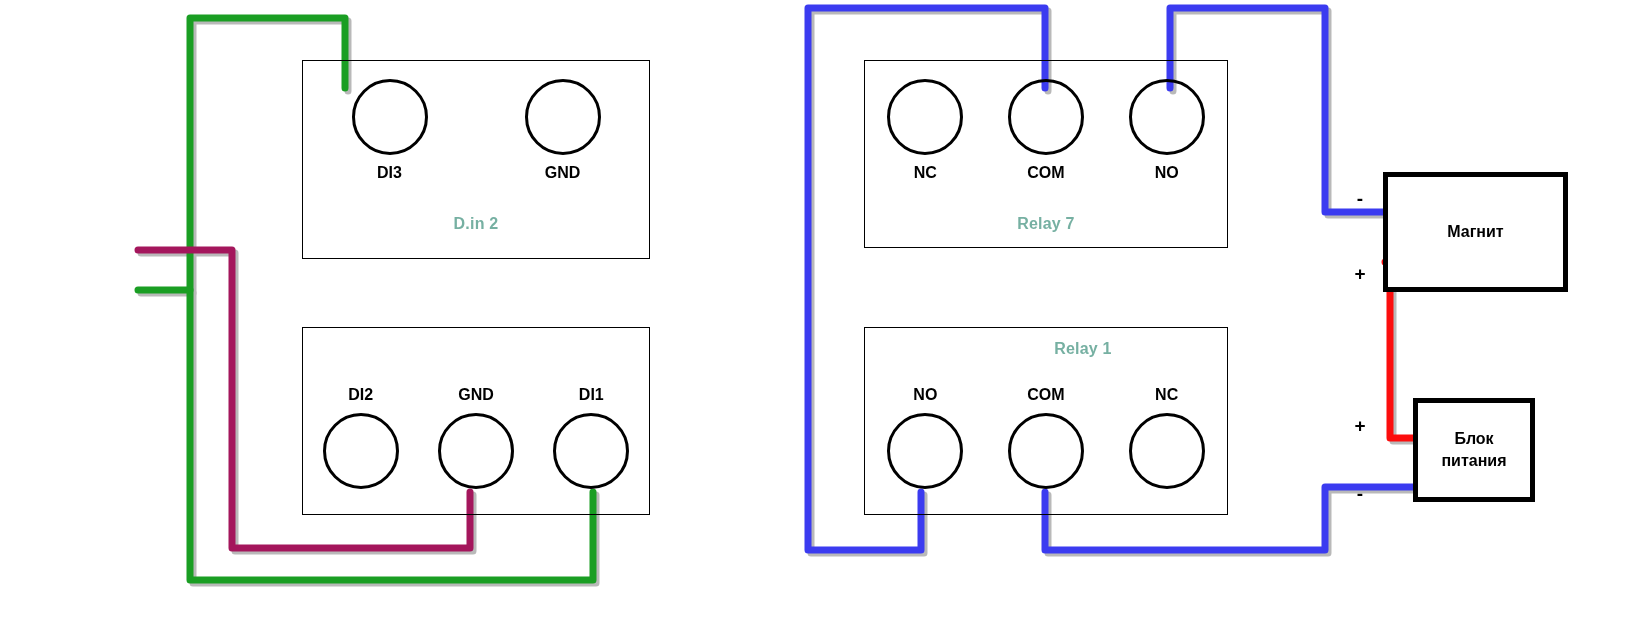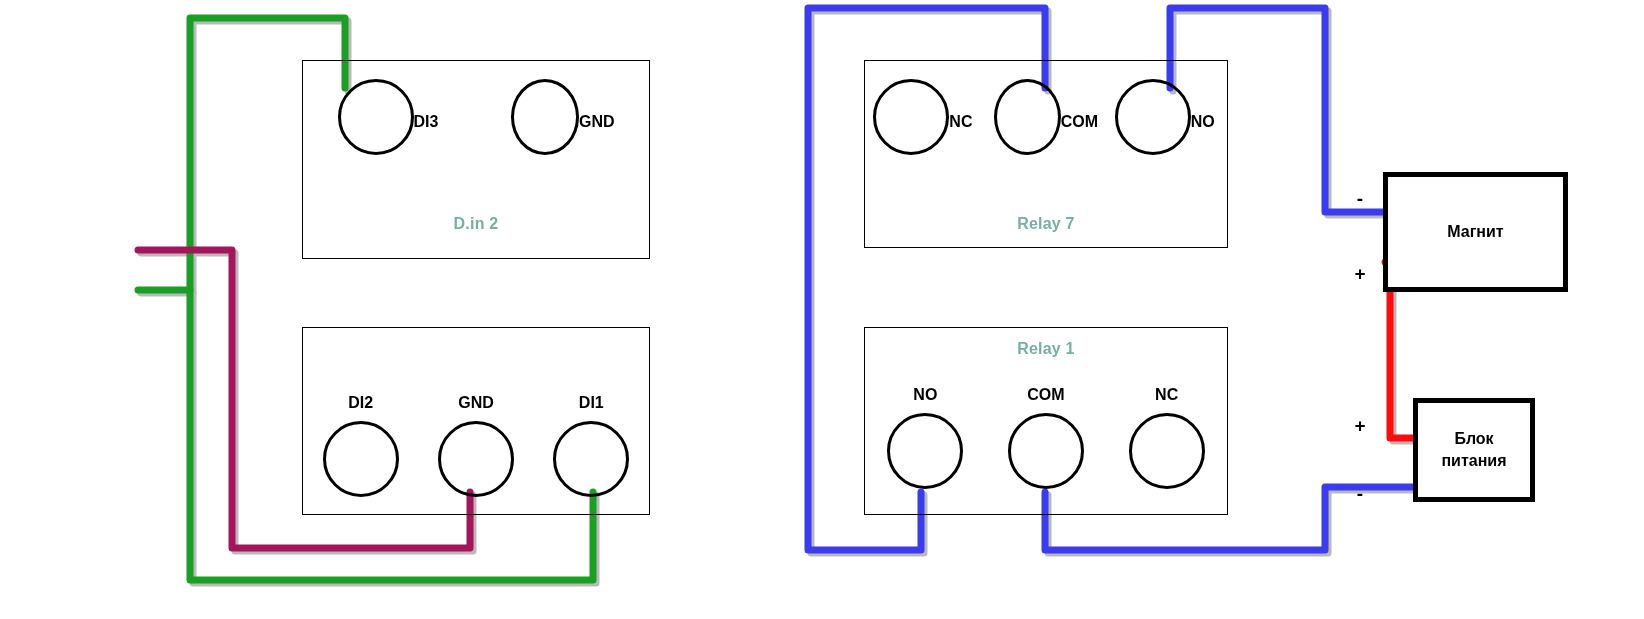--- a/index.html
+++ b/index.html
@@ -55,21 +55,21 @@
     position: absolute;
     left: 0;
     width: 100%;
     display: flex;
     justify-content: space-around;
     align-items: center;
   }
   .terminal {
     width: 104px;
     display: flex;
-    flex-direction: row;
+    flex-direction: column;
     align-items: center;
   }
   .terminal.flip {
     flex-direction: column-reverse;
   }
   .hole {
     width: 76px;
     height: 76px;
     border: 3.2px solid #000000;
     border-radius: 50%;
@@ -144,21 +144,21 @@
       </div>
       <div class="terminal">
         <span class="hole"></span>
         <span class="pin-label">GND</span>
       </div>
     </div>
     <div class="panel-title" style="top:154px;">D.in 2</div>
   </div>
 
   <div class="panel" style="left:302px; top:327px; width:348px; height:188px;">
-    <div class="terminals" style="top:58px;margin-top:8px;">
+    <div class="terminals" style="top:58px;">
       <div class="terminal flip">
         <span class="hole"></span>
         <span class="pin-label">DI2</span>
       </div>
       <div class="terminal flip">
         <span class="hole"></span>
         <span class="pin-label">GND</span>
       </div>
       <div class="terminal flip">
         <span class="hole"></span>
@@ -178,21 +178,21 @@
         <span class="pin-label">COM</span>
       </div>
       <div class="terminal">
         <span class="hole"></span>
         <span class="pin-label">NO</span>
       </div>
     </div>
     <div class="panel-title" style="top:154px;">Relay 7</div>
   </div>
 
-  <div class="panel" style="left:864px; top:327px; width:364px; height:188px;">
+  <div class="panel" style="left:864px; top:327px; width:364px; height:188px;padding-left:37px;">
     <div class="panel-title" style="top:12px;">Relay 1</div>
     <div class="terminals" style="top:58px;">
       <div class="terminal flip">
         <span class="hole"></span>
         <span class="pin-label">NO</span>
       </div>
       <div class="terminal flip">
         <span class="hole"></span>
         <span class="pin-label">COM</span>
       </div>

